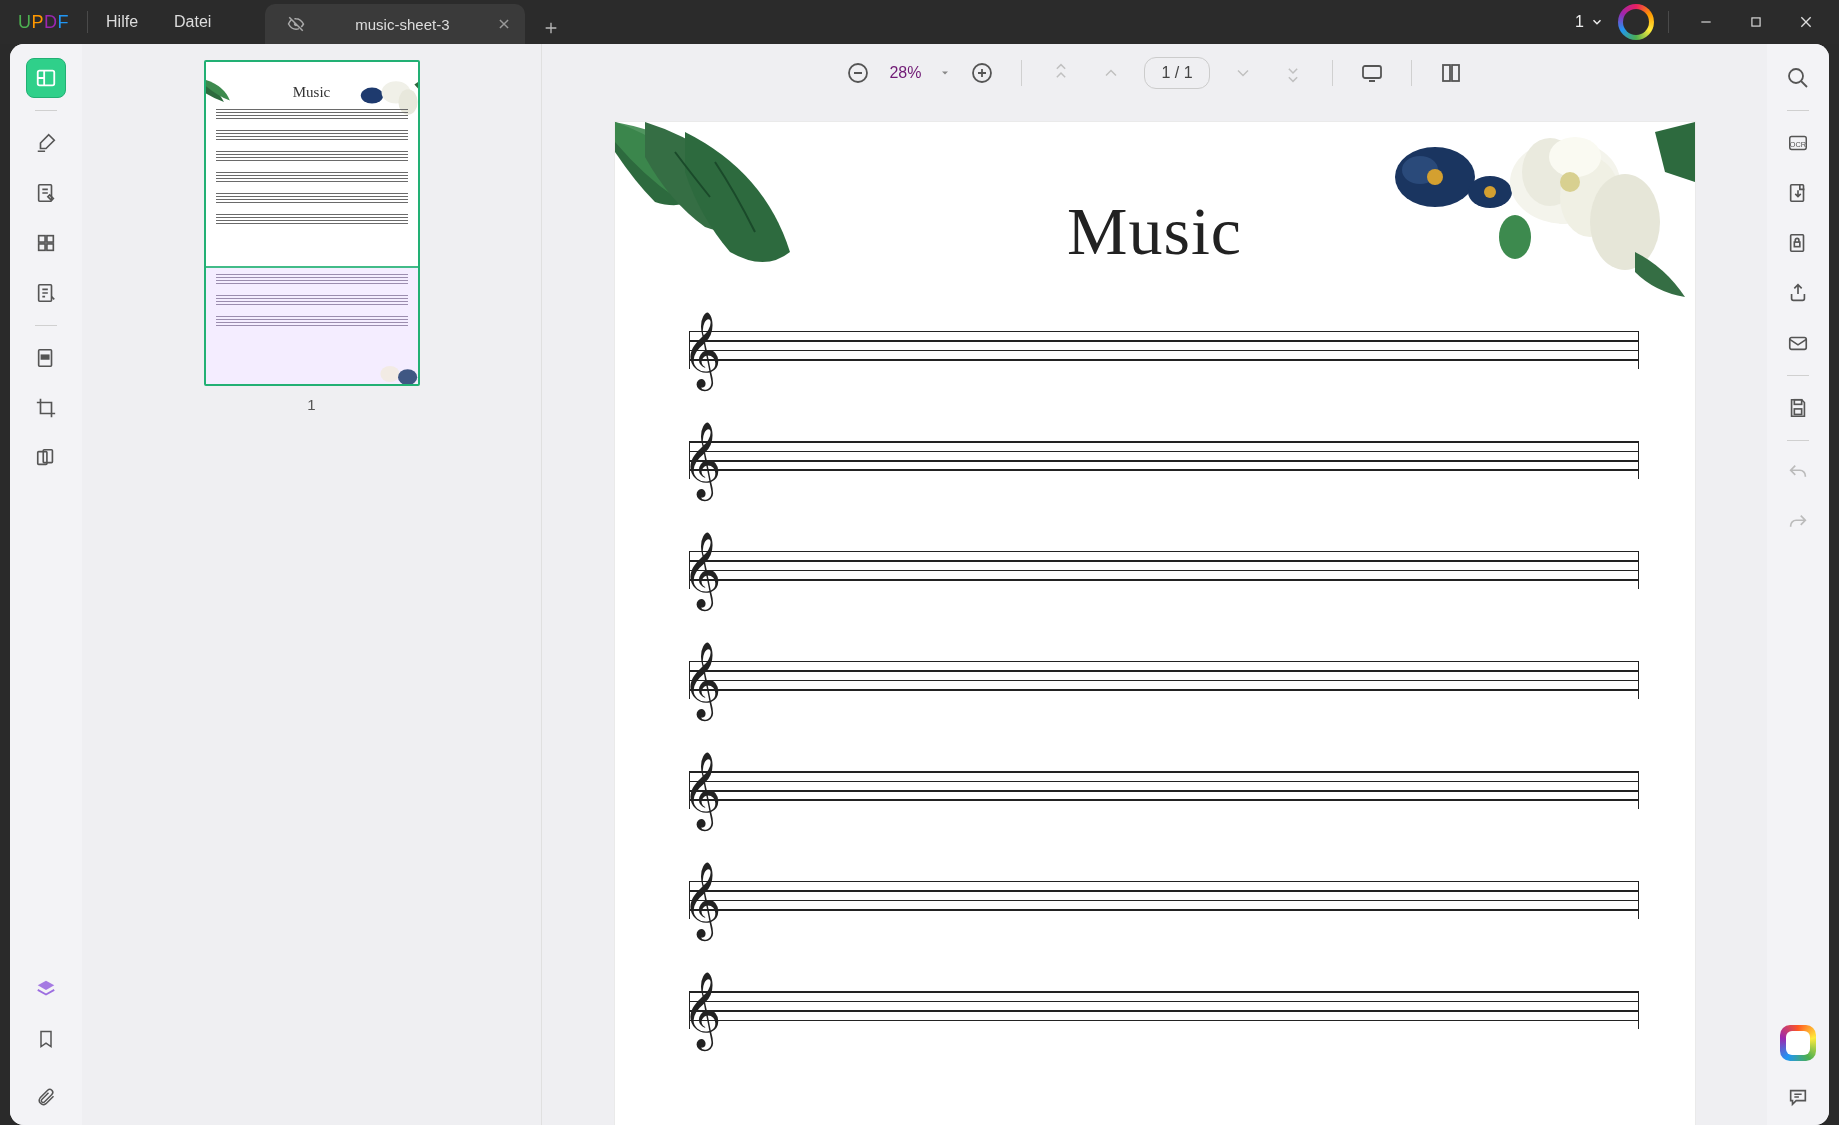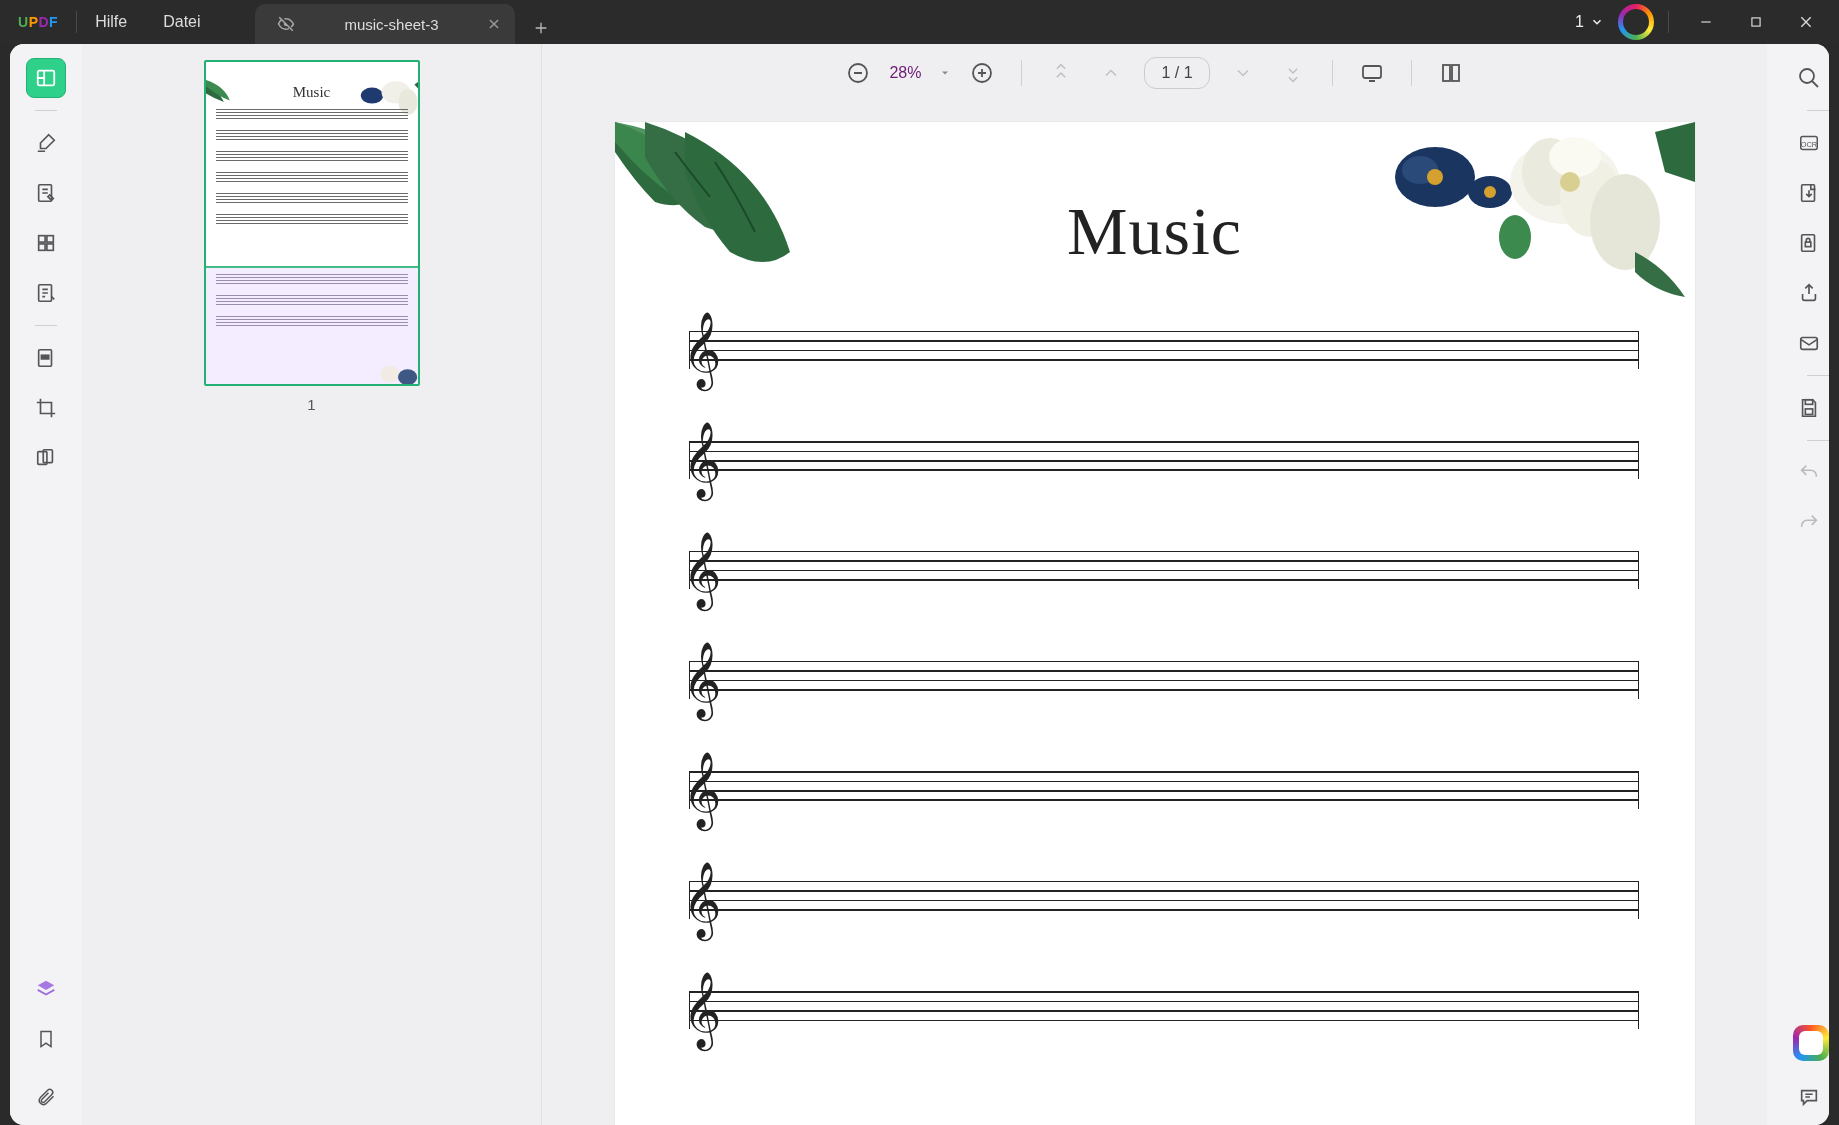--- a/index.html
+++ b/index.html
@@ -1,20 +1,20 @@
 <!DOCTYPE html>
 <html><head>
 <meta charset="utf-8">
 <style>
 * { box-sizing: border-box; margin: 0; padding: 0; }
 body { font-family: -apple-system, "Segoe UI", Arial, sans-serif; background: #2a2a2a; overflow: hidden; width: 1839px; height: 1125px; }
 
 
 .titlebar { height: 44px; background: #2b2b2b; display: flex; align-items: center; color: #ddd; position: relative; }
-.logo { margin-left: 18px; font-weight: 700; font-size: 14px; letter-spacing: .5px; }
+.logo { margin-left: 18px; font-weight: 400; font-size: 18px; letter-spacing: .5px; }
 .logo .u { color: #4caf50; }
 .logo .p { color: #ff9800; }
 .logo .d { color: #9c27b0; }
 .logo .f { color: #2196f3; }
 .logo-sep { width: 1px; height: 22px; background: #4a4a4a; margin: 0 18px; }
 .menu-item { color: #ddd; font-size: 16px; margin-right: 36px; cursor: pointer; }
 .tabs { display: flex; align-items: flex-end; margin-left: 18px; height: 44px; }
 .tab { height: 40px; padding: 0 14px 0 22px; background: #3a3a3a; color: #ddd; display: flex; align-items: center; border-radius: 10px 10px 0 0; font-size: 15px; position: relative; min-width: 260px; }
 .tab .tab-icon { margin-right: 16px; color: #aaa; }
 .tab .tab-title { flex: 1; text-align: center; }
@@ -67,21 +67,21 @@
 .page { width: 1080px; background: #fff; position: relative; padding-bottom: 40px; box-shadow: 0 0 0 1px #eaeaea; }
 .page-deco-tl { position: absolute; top: 0; left: 0; width: 220px; height: 180px; }
 .page-deco-tr { position: absolute; top: 0; right: 0; width: 340px; height: 200px; }
 .page-title { text-align: center; font-family: Georgia, "Times New Roman", serif; font-size: 68px; margin-top: 70px; color: #222; position: relative; z-index: 2; letter-spacing: 1px; }
 .staves { margin: 60px 56px 0 56px; position: relative; z-index: 2; }
 .staff { position: relative; height: 38px; margin-bottom: 72px; }
 .staff-lines { position: absolute; top: 0; left: 18px; right: 0; height: 38px; background: repeating-linear-gradient(to bottom, #222 0 1.5px, transparent 1.5px 9.5px); border-left: 1.5px solid #222; border-right: 1.5px solid #222; }
 .clef { position: absolute; left: 12px; top: -14px; font-size: 66px; line-height: 1; color: #222; font-family: serif; }
 
 
-.right-bar { width: 62px; background: #f3f3f6; display: flex; flex-direction: column; align-items: flex-end; padding-top: 14px; gap: 10px; }
+.right-bar { width: 62px; background: #f3f3f6; display: flex; flex-direction: column; align-items: center; padding-top: 14px; gap: 10px; }
 .right-bar .tool-sep { width: 22px; }
 .right-bar-spacer { flex: 1; }
 .ai-btn { width: 36px; height: 36px; border-radius: 10px; background: conic-gradient(#ff5722, #ffeb3b, #4caf50, #2196f3, #9c27b0, #ff5722); display: flex; align-items: center; justify-content: center; margin-bottom: 6px; }
 .ai-btn-inner { width: 24px; height: 24px; border-radius: 6px; background: #fff; }
 
 
 svg { display: block; }
 </style>
 </head>
 <body>

